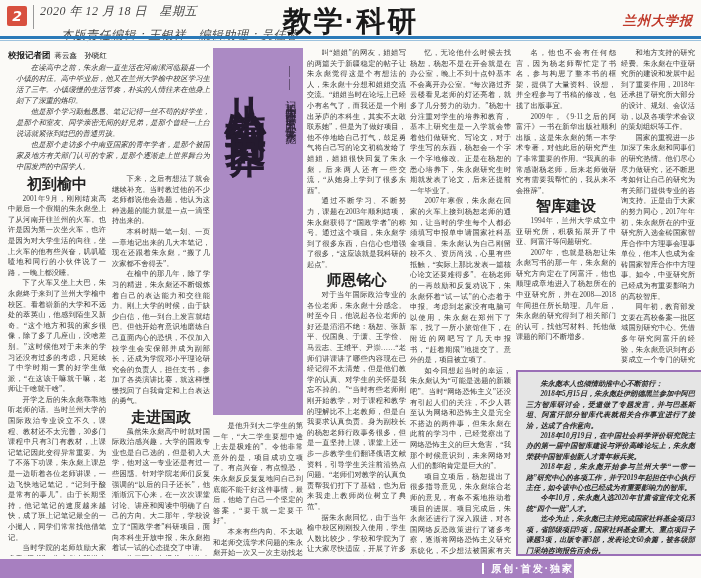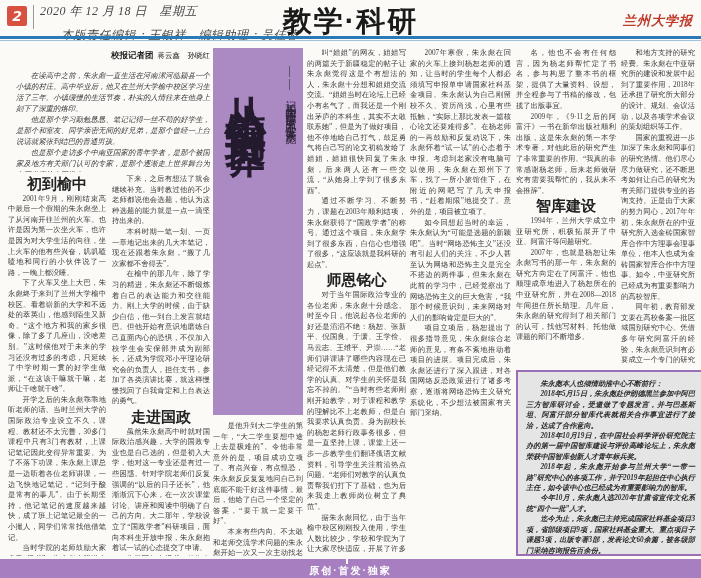--- a/index.html
+++ b/index.html
@@ -24,39 +24,39 @@
   .masthead{position:absolute;right:8px;top:12px;font-size:13px;color:var(--masthead-red);
             font-weight:bold;font-style:italic;letter-spacing:1px;}
   .hdr-rule{position:absolute;left:0;top:36px;width:701px;height:3px;background:var(--rule-blue);}
   .hdr-rule2{position:absolute;left:0;top:40px;width:701px;height:1px;background:#9dc2dd;}
   
   .col{position:absolute;overflow:hidden;font-size:7.3px;line-height:10.6px;text-align:justify;}
   .para{margin:0;text-indent:2em;}
   .sec-h{text-align:center;font-weight:bold;font-size:15px;margin:5px 0 4px;text-indent:0;color:#222;}
   
   .intro{position:absolute;left:8px;top:50px;width:202px;height:122px;overflow:hidden;}
-  .intro .byline{text-align:right;font-weight:bold;font-size:8.5px;margin-bottom:8px;color:#222;}
+  .intro .byline{text-align:left;font-weight:bold;font-size:8.5px;margin-bottom:0;color:#222;}
   .intro .byline .names{font-weight:normal;font-size:7.5px;margin-left:4px;}
   .intro .flow{font-size:7.4px;line-height:11px;font-style:italic;text-align:justify;margin-left:8px;}
   
   .feature{position:absolute;left:213px;top:48px;width:90px;height:367px;background:var(--purple-block);}
   .feature-title{position:absolute;left:6px;top:14px;writing-mode:vertical-rl;
                  font-size:41px;font-weight:bold;color:#241a2e;letter-spacing:9px;
                  font-family:"Liberation Serif","DejaVu Serif",serif;}
   .feature-sub{position:absolute;right:5px;top:18px;writing-mode:vertical-rl;
                font-size:11px;color:#2e2438;letter-spacing:2px;}
   
   .hbox{position:absolute;left:516px;top:370px;width:189px;height:186px;background:#e5e5e5;
         border:2px solid var(--purple-border);overflow:hidden;padding:7px 8px;box-sizing:border-box;}
   .hbox .flow{font-size:7.2px;line-height:10.4px;font-style:italic;font-weight:bold;color:#2c2c2c;
               text-align:justify;}
   .hbox .flow .para:first-child{text-indent:2em;}
   
-  .band{position:absolute;left:0;top:559px;width:701px;height:19px;background:var(--purple-band);
-        display:flex;align-items:center;justify-content:flex-end;box-sizing:border-box;flex-direction:column;}
+  .band{position:absolute;left:0;top:559px;width:574px;height:19px;background:var(--purple-band);
+        display:flex;align-items:center;justify-content:flex-end;box-sizing:border-box;}
   .band .sep{width:2px;height:11px;background:#fff;margin-right:7px;}
   .band .tagline{color:#fff;font-size:10px;font-weight:bold;letter-spacing:2px;
                  font-family:"Liberation Sans","DejaVu Sans",sans-serif;}
 </style>
 </head>
 <body>
 
 <div class="page">
 
   <div class="hdr">
@@ -105,20 +105,21 @@
       <p class="para">本来有些内向、不太敢和老师交流学术问题的朱永彪开始一次又一次主动找老师请教，只要遇</p>
     </div>
   <div class="col" style="left:307px;top:48px;width:99px;height:508px">
       <p class="para">叫“姐姐”的网友，姐姐写的两篇关于新疆稳定的帖子让朱永彪觉得这是个有想法的人，朱永彪十分想和姐姐交流交流。“姐姐当时在论坛上已经小有名气了，而我还是一个刚出茅庐的本科生，其实不太敢联系她”，但是为了做好项目，他不停地给自己打气，鼓足勇气将自己写的论文初稿发给了姐姐，姐姐很快回复了朱永彪，后来两人还有一些交流，“从她身上学到了很多东西”。</p>
       <p class="para">通过不断学习、不断努力，课题在2003年顺利结项，朱永彪获得了“国政学者”的称号。通过这个项目，朱永彪学到了很多东西，自信心也增强了很多，“这应该就是我科研的起点”。</p>
       <div class="sec-h">师恩铭心</div>
       <p class="para">对于当年国际政治专业的各位老师，朱永彪十分感念。时至今日，他说起各位老师的好还是滔滔不绝：杨恕、张新平、倪国良、于潇、王学俭、马云志、王维平、尹崇……“老师们讲课讲了哪些内容现在已经记得不太清楚，但是他们教学的认真、对学生的关怀是我忘不掉的。”“当时有些老师刚刚开始教学，对于课程和教学的理解比不上老教师，但是自我要求认真负责。身为副校长的杨恕老师行政事务很多，但是一直坚持上课，课堂上还一步一步教学生们翻译俄语文献资料，引导学生关注前沿热点问题。“老师们对教学的认真负责帮我们打下了基础，也为后来我走上教师岗位树立了典范”。</p>
       <p class="para">据朱永彪回忆，由于当年榆中校区刚刚投入使用，学生人数比较少，学校和学院为了让大家尽快适应，开展了许多活动，许多老师主动到宿舍和同学们交流，学院的领导们也时常去招待所看望同学，外语学院的李心未老师也经常过来，“老师们是真的时刻牵挂着”。</p>
     </div>
   <div class="col" style="left:410px;top:48px;width:101px;height:508px">
+      <p class="para">忆，无论他什么时候去找杨恕，杨恕不是在开会就是在办公室，晚上不到十点钟基本不会离开办公室。“每次路过齐云楼看见老师的灯还亮着，就多了几分努力的动力。”杨恕十分注重对学生的培养和教育，基本上研究生是一入学就会带着他们做研究、写论文，对于学生写的东西，杨恕会一个字一个字地修改。正是在杨恕的悉心培养下，朱永彪研究生时期就发表了论文，后来还提前一年毕业了。</p>
       <p class="para">2007年寒假，朱永彪在回家的火车上接到杨恕老师的通知，让当时的学生每个人都必须填写申报单申请国家社科基金项目。朱永彪认为自己刚留校不久、资历尚浅，心里有些抵触，“实际上那比发表一篇核心论文还要难得多”。在杨老师的一再鼓励和反复劝说下，朱永彪怀着“试一试”的心态着手申报。考虑到老家没有电脑可以使用，朱永彪在郑州下了车，找了一所小旅馆住下，在附近的网吧写了几天申报书，“赶着期限”地提交了。意外的是，项目被立项了。</p>
       <p class="para">如今回想起当时的幸运，朱永彪认为“可能是选题的新颖吧”。当时“网络恐怖主义”还没有引起人们的关注，不少人甚至认为网络和恐怖主义是完全不搭边的两件事，但朱永彪在此前的学习中，已经觉察出了网络恐怖主义的巨大危害，“我那个时候意识到，未来网络对人们的影响肯定是巨大的”。</p>
       <p class="para">项目立项后，杨恕提出了很多指导意见，朱永彪综合老师的意见，有条不紊地推动着项目的进展。项目完成后，朱永彪还进行了深入跟进，对各国网络反恐政策进行了诸多考察，逐渐将网络恐怖主义研究系统化，不少想法被国家有关部门采纳。</p>
     </div>
   <div class="col" style="left:516px;top:48px;width:100px;height:316px">
       <p class="para">名，他也不会有任何怨言，因为杨老师帮忙定了书名，参与构思了整本书的框架，提供了大量资料、设想，并全程参与了书稿的修改，包揽了出版事宜。</p>
       <p class="para">2009年，《9·11之后的阿富汗》一书在新华出版社顺利出版，这是朱永彪的第一本学术专著，对他此后的研究产生了非常重要的作用。“我真的非常感谢杨老师，后来老师做研究有需要我帮忙的，我从来不会推辞”。</p>
       <div class="sec-h">智库建设</div>
       <p class="para">1994年，兰州大学成立中亚研究所，积极拓展开了中亚、阿富汗等问题研究。</p>
       <p class="para">2007年，也就是杨恕让朱永彪写书的那一年，朱永彪的研究方向定在了阿富汗，他也顺理成章地进入了杨恕所在的中亚研究所，并在2008—2018年间担任所长助理。几年后，朱永彪的研究得到了相关部门的认可，找他写材料、托他做课题的部门不断增多。</p>

